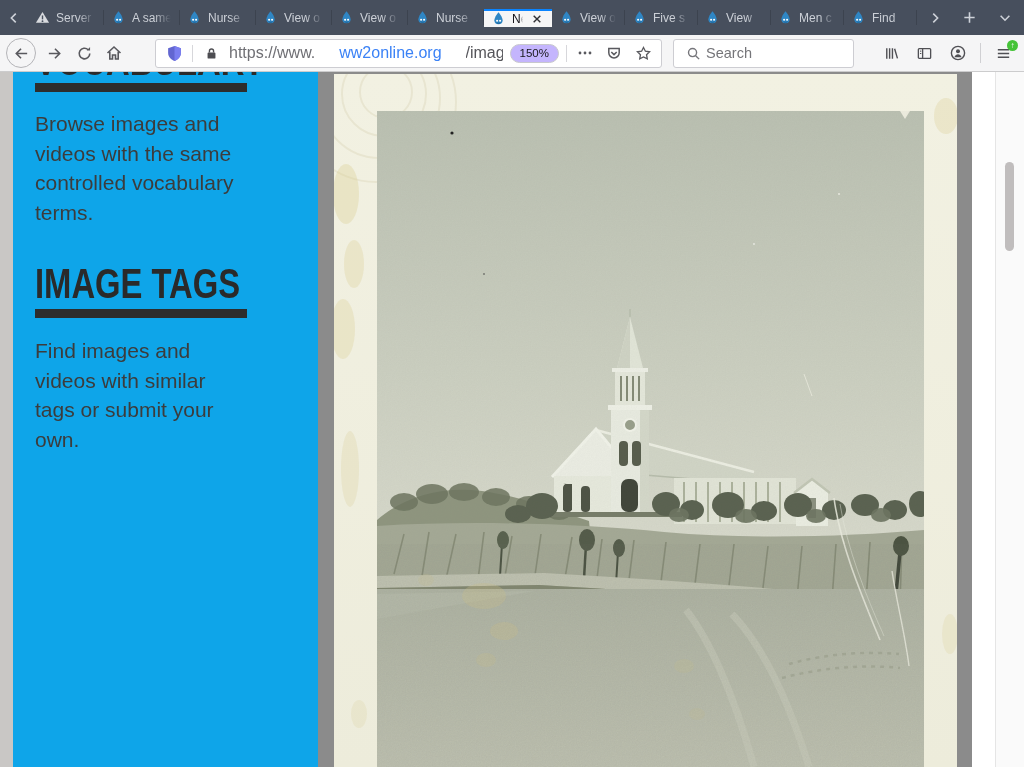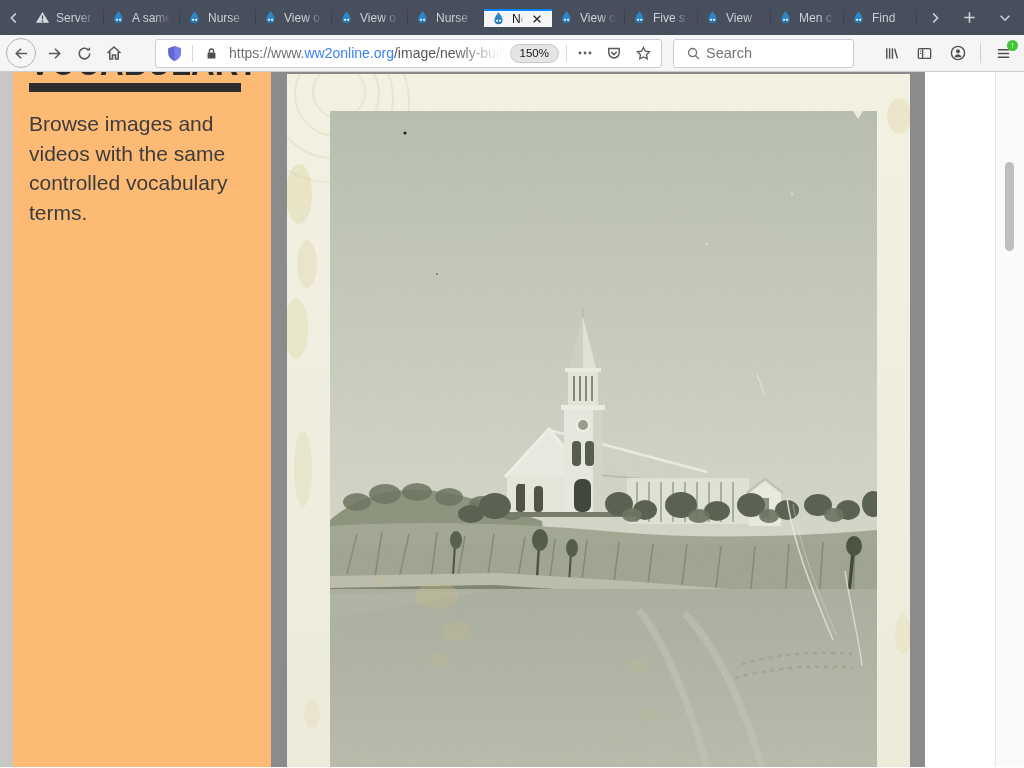--- a/index.html
+++ b/index.html
@@ -17,37 +17,37 @@
   .favicon { width: 15px; height: 15px; flex: 0 0 15px; }
   .tab-close { width: 16px; height: 16px; flex: 0 0 16px; color: #2f2f33; display: flex; align-items: center; justify-content: center; cursor: pointer; }
   .tabbar-btn { width: 35px; flex: 0 0 35px; display: flex; align-items: center; justify-content: center; color: #ced2d9; background: transparent; border: none; cursor: pointer; }
 
   
   .toolbar { height: 37px; background: #f5f5f6; border-bottom: 1px solid #cccccd; display: flex; align-items: center; padding: 0 6px; }
   .nav-btn { width: 30px; height: 30px; display: flex; align-items: center; justify-content: center; color: #59595e; background: transparent; border: none; cursor: pointer; flex: 0 0 30px; }
   .nav-btn.circled { border: 1px solid #b4b4b8; border-radius: 50%; margin-right: 3px; }
   .urlbar { margin-left: 26px; width: 507px; height: 29px; background: #fff; border: 1px solid #cdcdd2; border-radius: 3px; display: flex; align-items: center; padding: 0 7px; gap: 7px; flex: 0 0 507px; cursor: text; }
   .vdiv { width: 1px; height: 17px; background: #d7d7db; flex: 0 0 1px; }
-  .url-text { flex: 1 1 auto; font-size: 14px; white-space: nowrap; overflow: hidden; display: flex; }
+  .url-text { flex: 1 1 auto; font-size: 16px; white-space: nowrap; overflow: hidden; display: flex; gap: 24px; }
   .url-dim { color: #6f6f74; }
   .url-host { color: #3b82f6; }
   .url-path { color: #55555a; -webkit-mask-image: linear-gradient(90deg,#000 55%, transparent 100%); mask-image: linear-gradient(90deg,#000 55%, transparent 100%); }
-  .zoom-pill { font-size: 11.5px; color: #18181b; background: #e5e5e5; border: 1px solid #c8c8cd; border-radius: 10px; padding: 2.5px 9px; flex: 0 0 auto; cursor: pointer; }
+  .zoom-pill { font-size: 11.5px; color: #18181b; background: #c4b5fd; border: 1px solid #c8c8cd; border-radius: 10px; padding: 2.5px 9px; flex: 0 0 auto; cursor: pointer; }
   .url-icon { width: 22px; height: 22px; display: flex; align-items: center; justify-content: center; color: #59595e; flex: 0 0 22px; cursor: pointer; }
   .searchbar { margin-left: 11px; width: 181px; height: 29px; background: #fff; border: 1px solid #cdcdd2; border-radius: 3px; display: flex; align-items: center; padding: 0 8px; gap: 2px; flex: 0 0 181px; cursor: text; }
   .search-ph { font-size: 14.5px; color: #757579; }
   .tb-right { margin-left: auto; display: flex; align-items: center; gap: 4px; }
   .tb-icon { width: 29px; height: 29px; display: flex; align-items: center; justify-content: center; color: #505055; background: transparent; border: none; cursor: pointer; position: relative; }
   .tb-sep { width: 1px; height: 20px; background: #d0d0d3; margin: 0 4px; }
   .update-badge { position: absolute; top: 1px; right: 0px; width: 11px; height: 11px; border-radius: 50%; background: #45c338; color: #fff; font-size: 8px; line-height: 11px; text-align: center; font-weight: bold; }
 
   
   .content { height: 695px; display: flex; background: #fff; }
   .gutter-left { flex: 0 0 13px; background: #c9c7c5; }
-  .sidebar { flex: 0 0 258px; background: #fdba74; padding: 0 20px 0 16px; }
+  .sidebar { flex: 0 0 258px; background: #0ea5e9; padding: 0 20px 0 22px; }
   .clip-head { height: 8px; overflow: hidden; position: relative; }
   .clip-head h2 { position: absolute; bottom: -2px; left: 0; }
   .side-h2 { font-size: 42px; line-height: 42px; font-weight: bold; color: #2a2a2a; letter-spacing: 0px; transform: scaleX(0.78); transform-origin: left center; white-space: nowrap; }
   .rule { width: 212px; height: 9px; background: #2d2d2d; margin-top: 3px; margin-bottom: 17px; }
   .side-p { width: 214px; font-size: 21px; line-height: 29.5px; color: #3c3c3c; }
   .section2 { margin-top: 36px; }
   .section2 .side-h2 { margin-bottom: 4px; }
   .section2 .rule { margin-top: 0; margin-bottom: 18px; }
 
   .viewer { flex: 0 0 654px; background: #8b8b8b; padding: 2px 0 0 16px; }
@@ -292,20 +292,25 @@
 <div class="content">
   <div class="gutter-left"></div>
 
   <div class="sidebar">
     <div class="clip-head">
       <h2 class="side-h2">VOCABULARY</h2>
     </div>
     <div class="rule"></div>
     <p class="side-p">Browse images and videos with the same controlled vocabulary terms.</p>
 
+    <div class="section2">
+      <h2 class="side-h2">IMAGE TAGS</h2>
+      <div class="rule"></div>
+      <p class="side-p">Find images and videos with similar tags or submit your own.</p>
+    </div>
   </div>
 
   <div class="viewer">
 
     <svg class="photo-svg" role="img" width="623" height="693" viewBox="0 0 623 693" aria-label="Black and white photograph of a newly built white church with a tall steeple on a hill above a graded dirt road">
       <defs>
         <linearGradient id="paper" x1="0" y1="0" x2="0" y2="1">
           <stop offset="0" stop-color="#f2f1e2"></stop>
             <stop offset="1" stop-color="#edecdb"></stop>
         </linearGradient>

